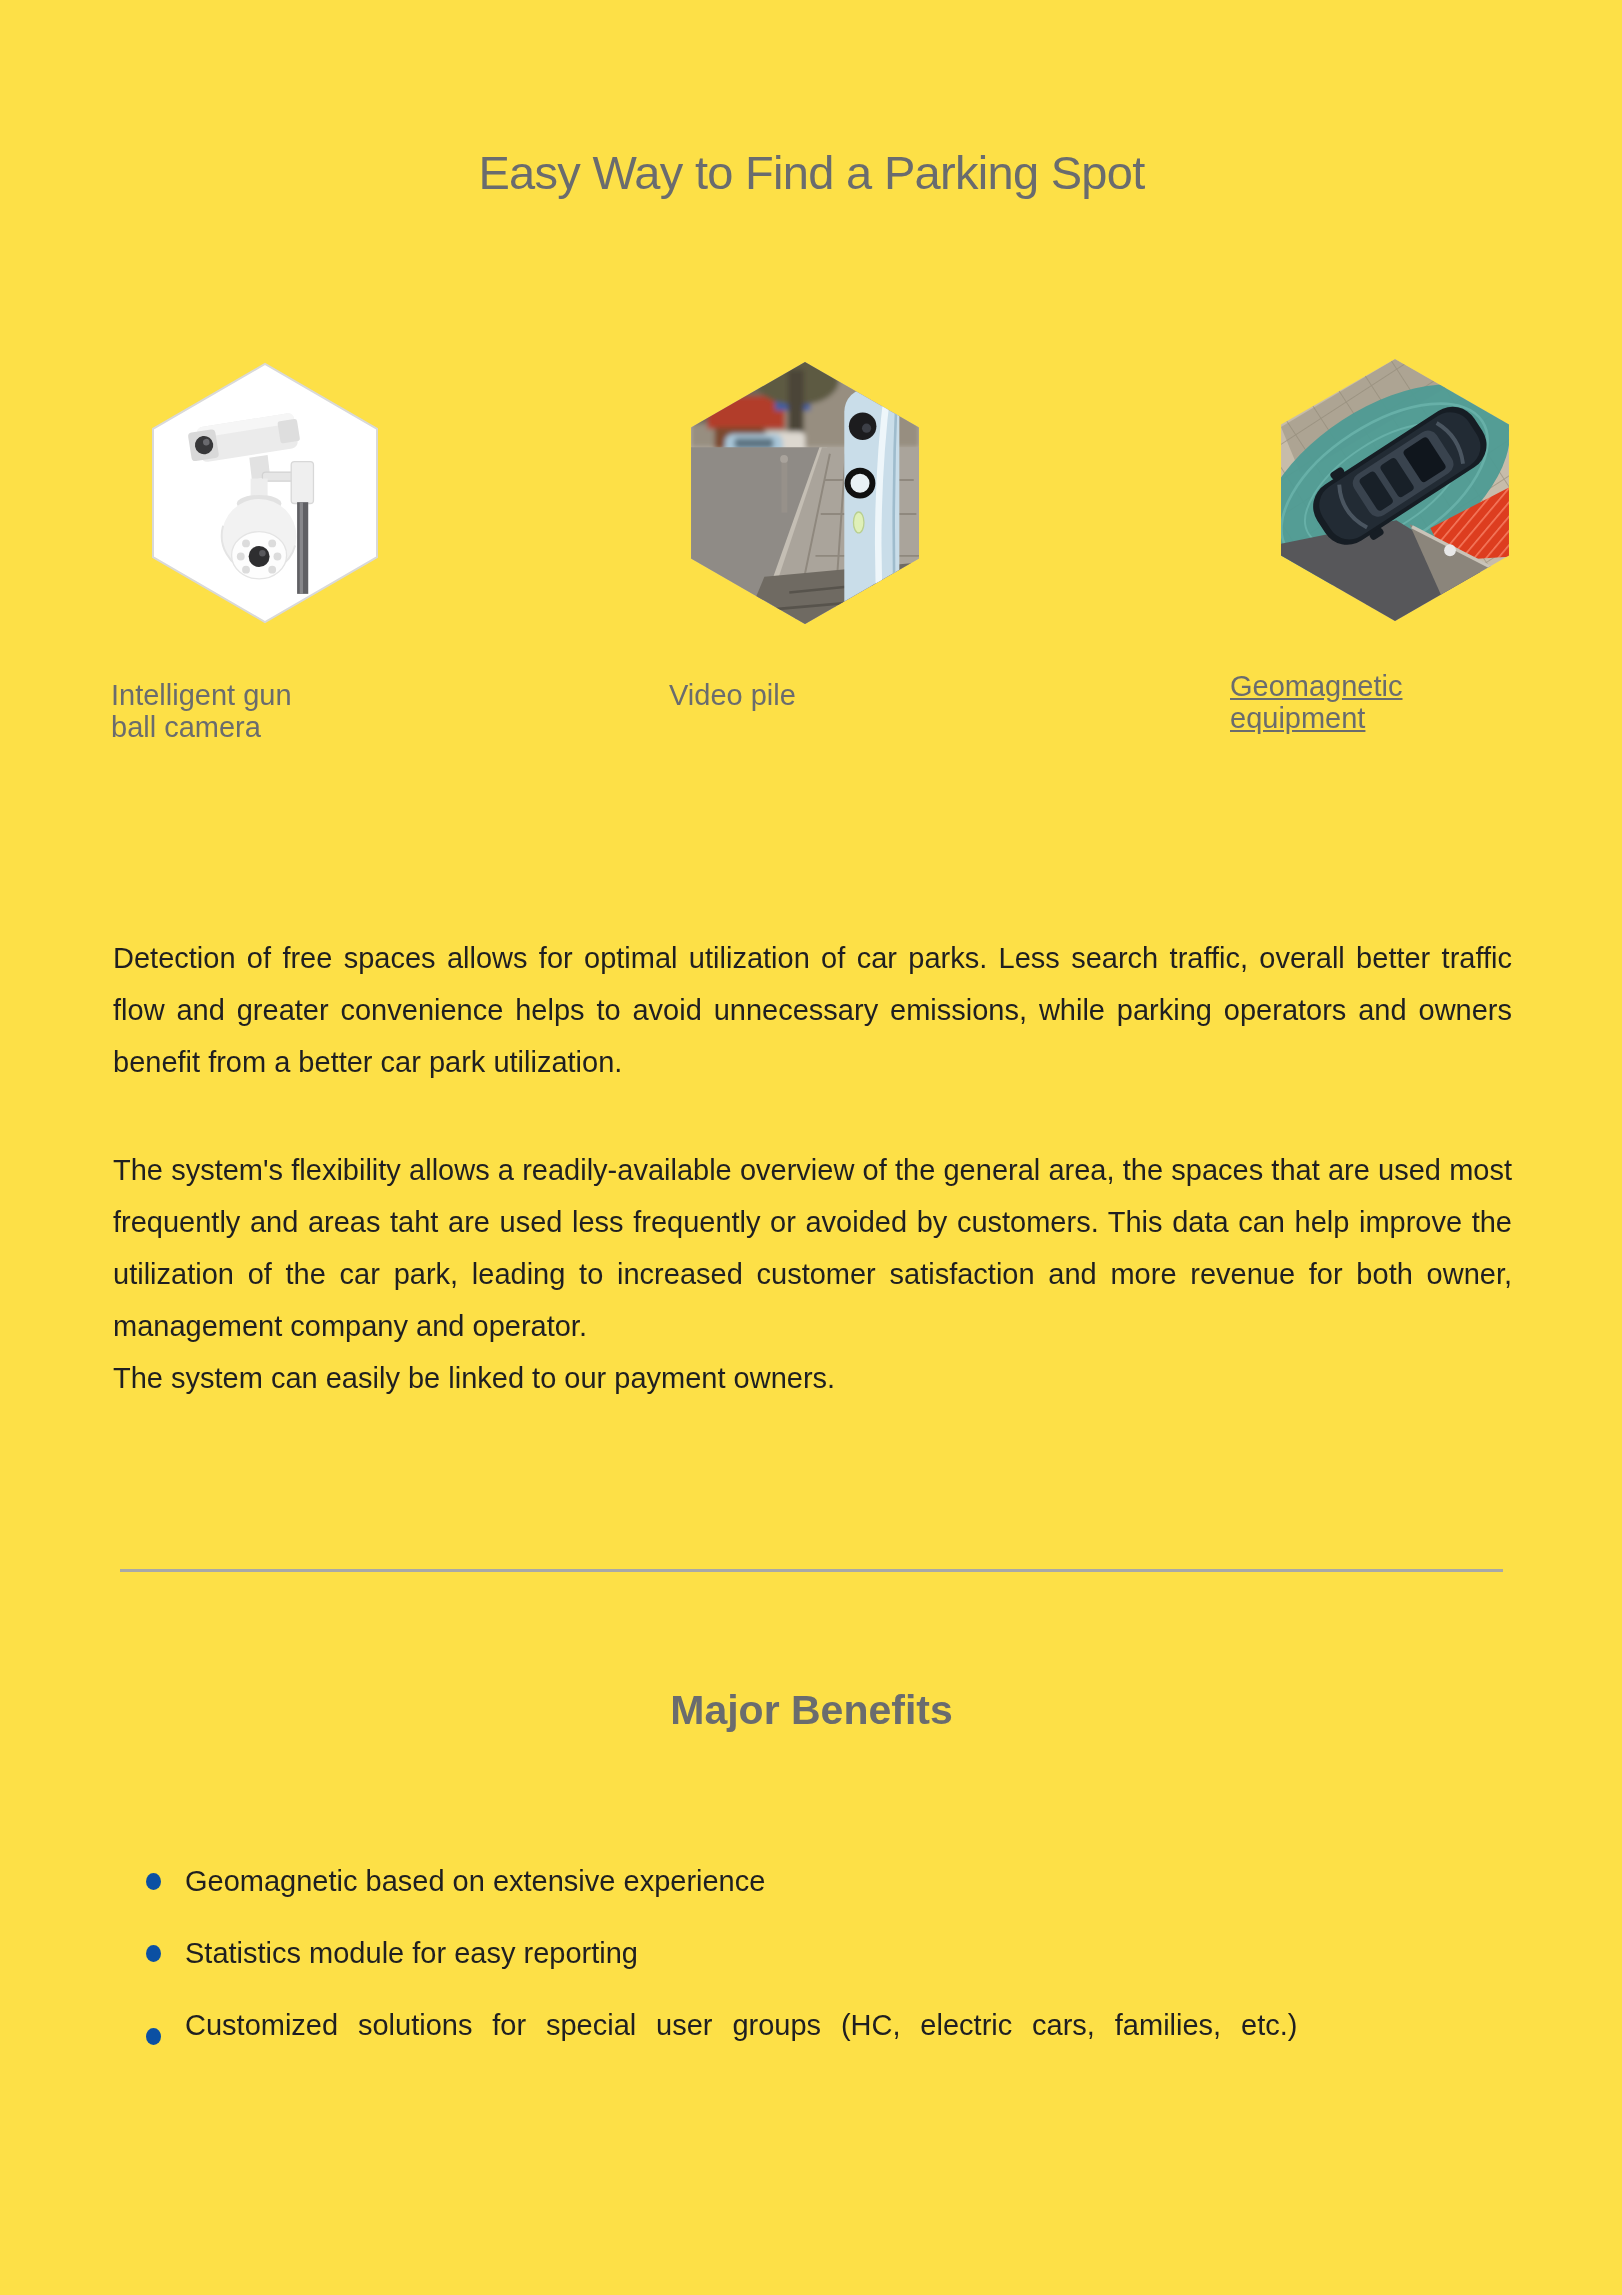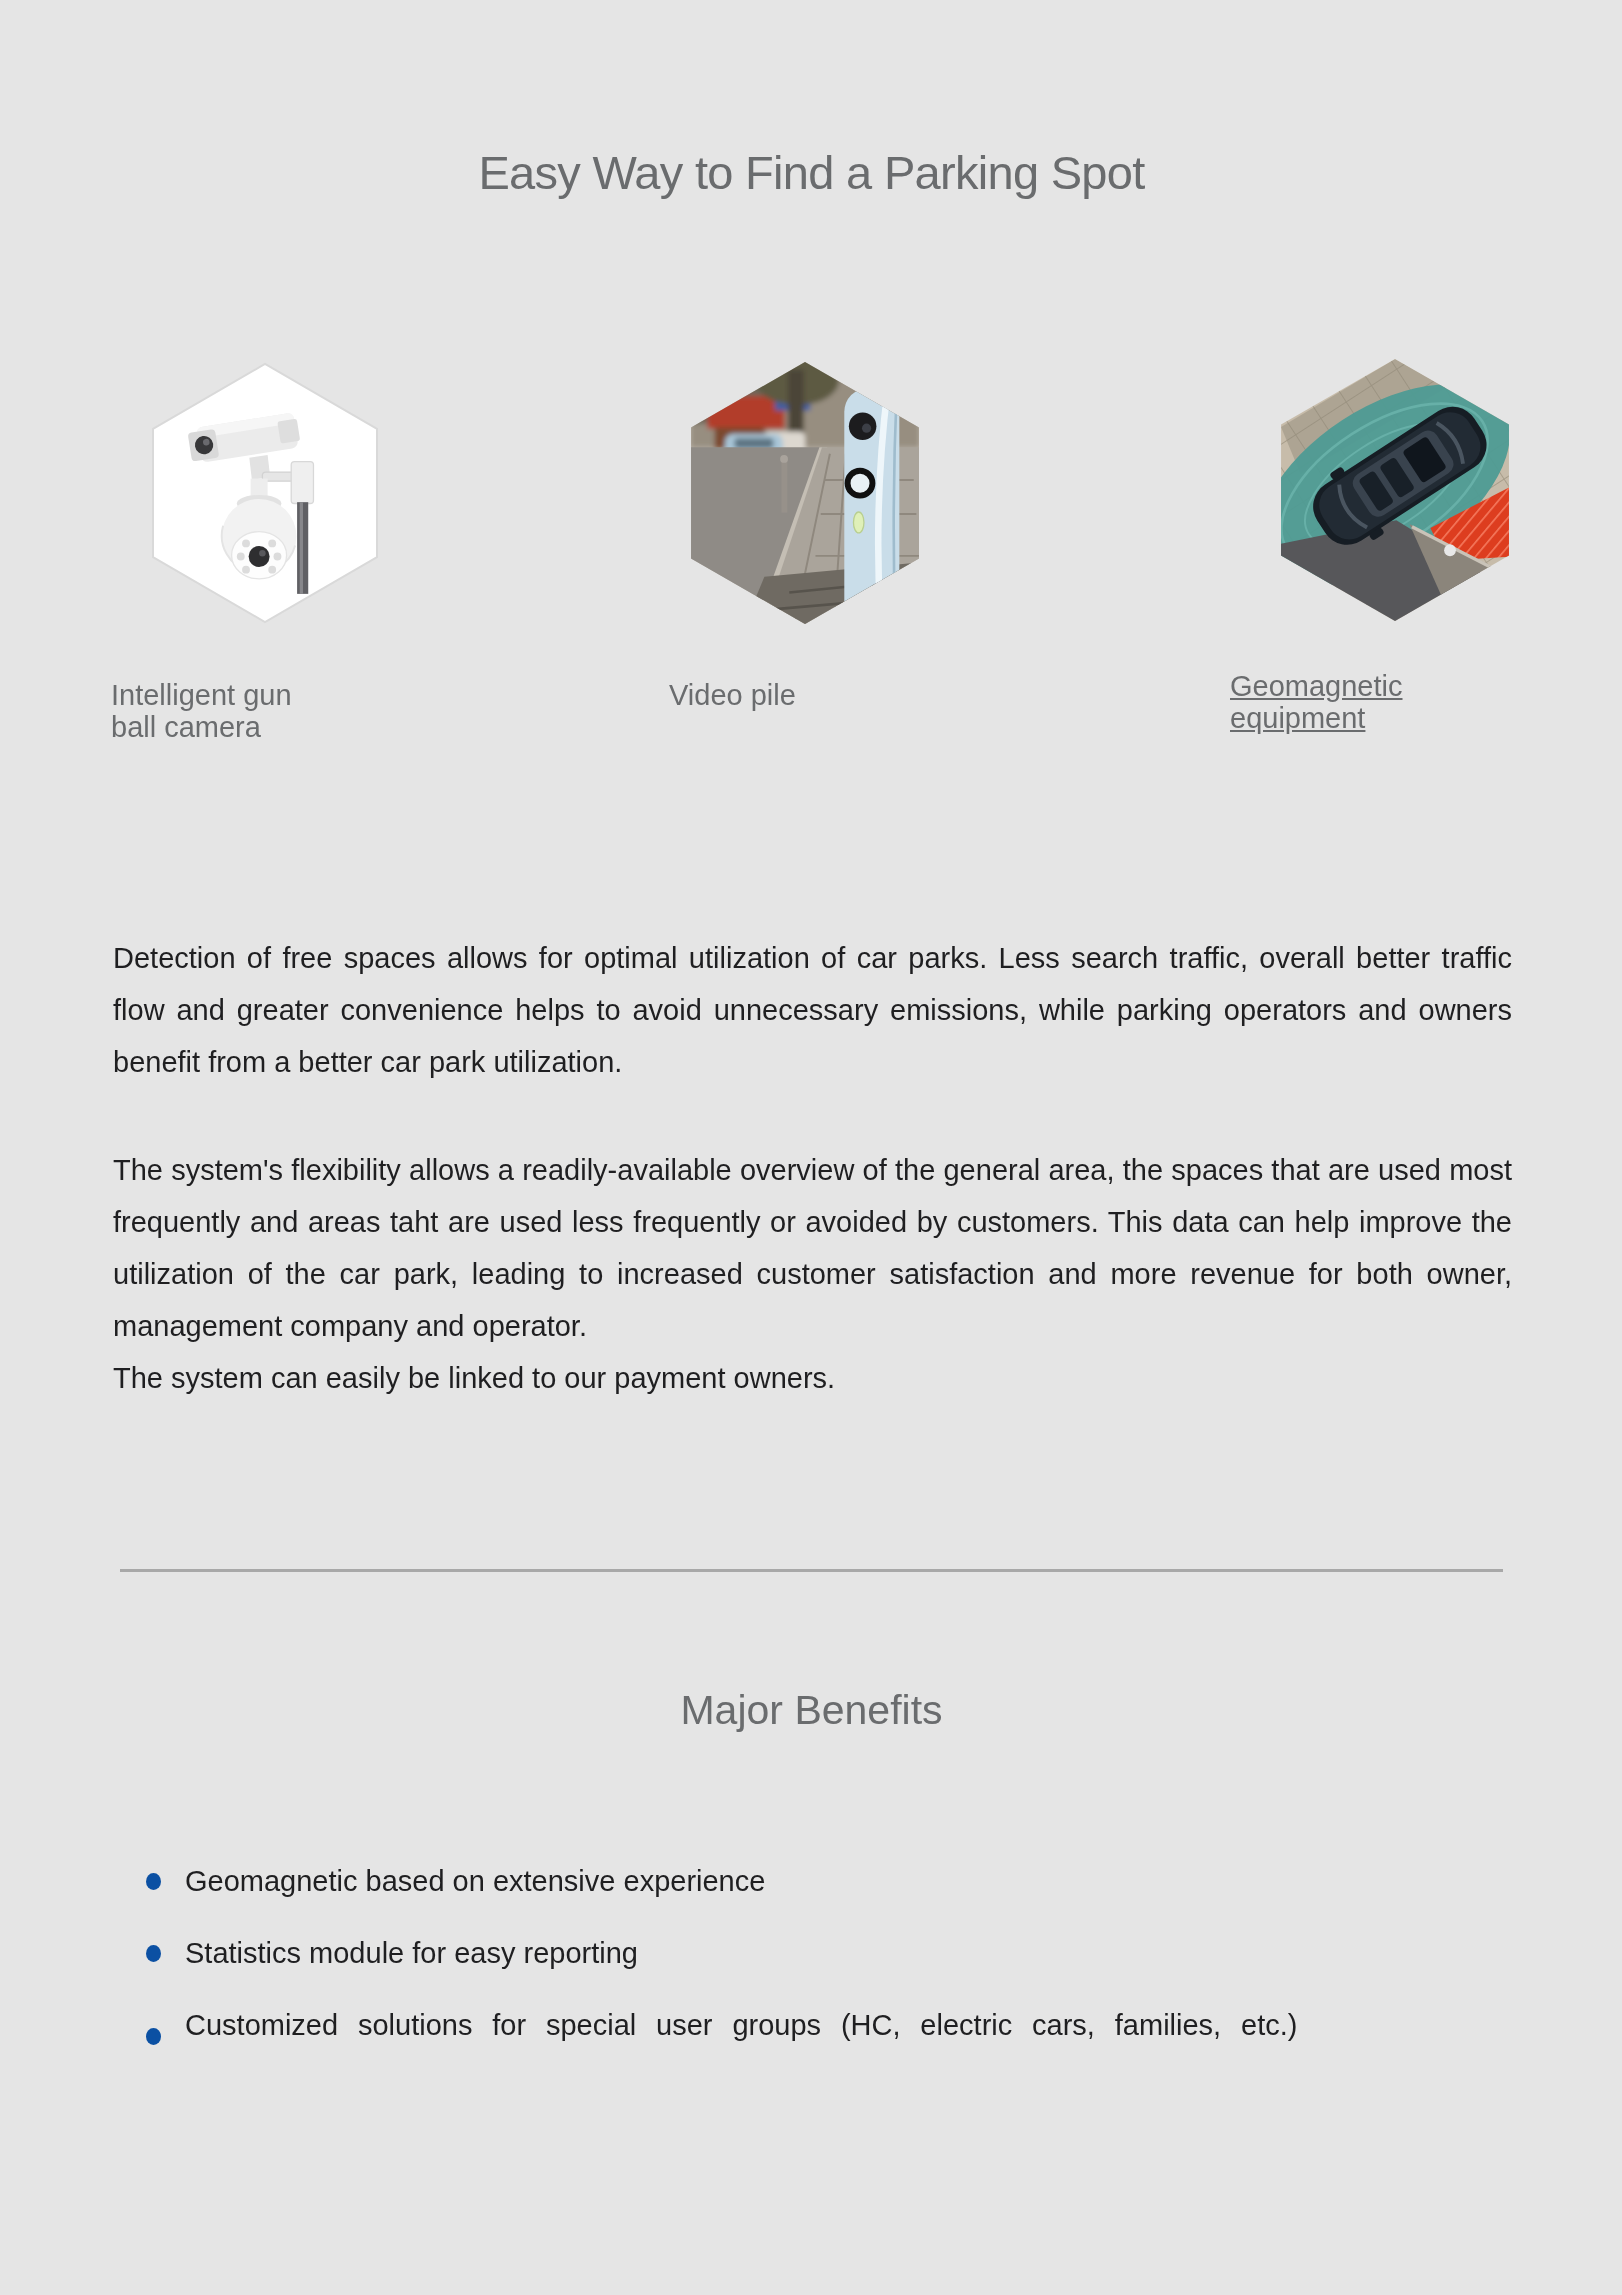--- a/index.html
+++ b/index.html
@@ -1,20 +1,20 @@
 <!DOCTYPE html>
 <html style="font-size:10.5px"><head>
 <meta charset="utf-8">
 <style>
   html, body { margin: 0; padding: 0; background: #ffffff; }
   .page {
     position: relative;
     width: 1623px;
     height: 2295px;
-    background: #e5e5e5;
+    background: #fde047;
     font-family: "Liberation Sans", sans-serif;
     overflow: hidden;
   }
 
   
   .title {
     position: absolute;
     top: 145px; left: 0;
     width: 1623px;
     margin: 0;
@@ -66,21 +66,21 @@
   }
 
   
   .benefits-title {
     position: absolute;
     top: 1687px; left: 0;
     width: 1623px;
     margin: 0;
     text-align: center;
     font-size: 41px;
-    font-weight: 400;
+    font-weight: 700;
     color: #6a6c6e;
   }
   .benefits {
     position: absolute;
     left: 113px; top: 1862px;
     width: 1399px;
     margin: 0; padding: 0;
     list-style: none;
   }
   .benefit {

